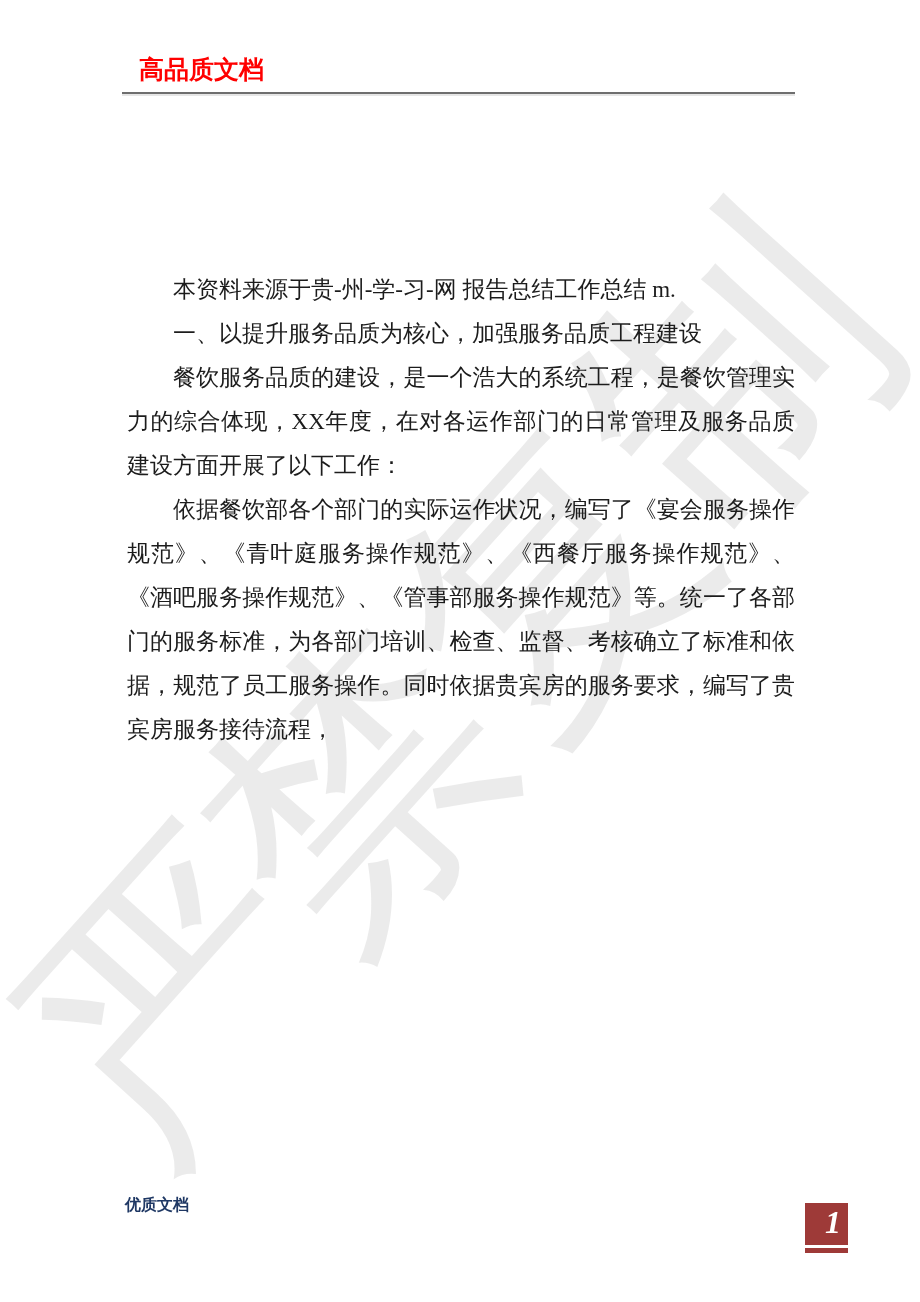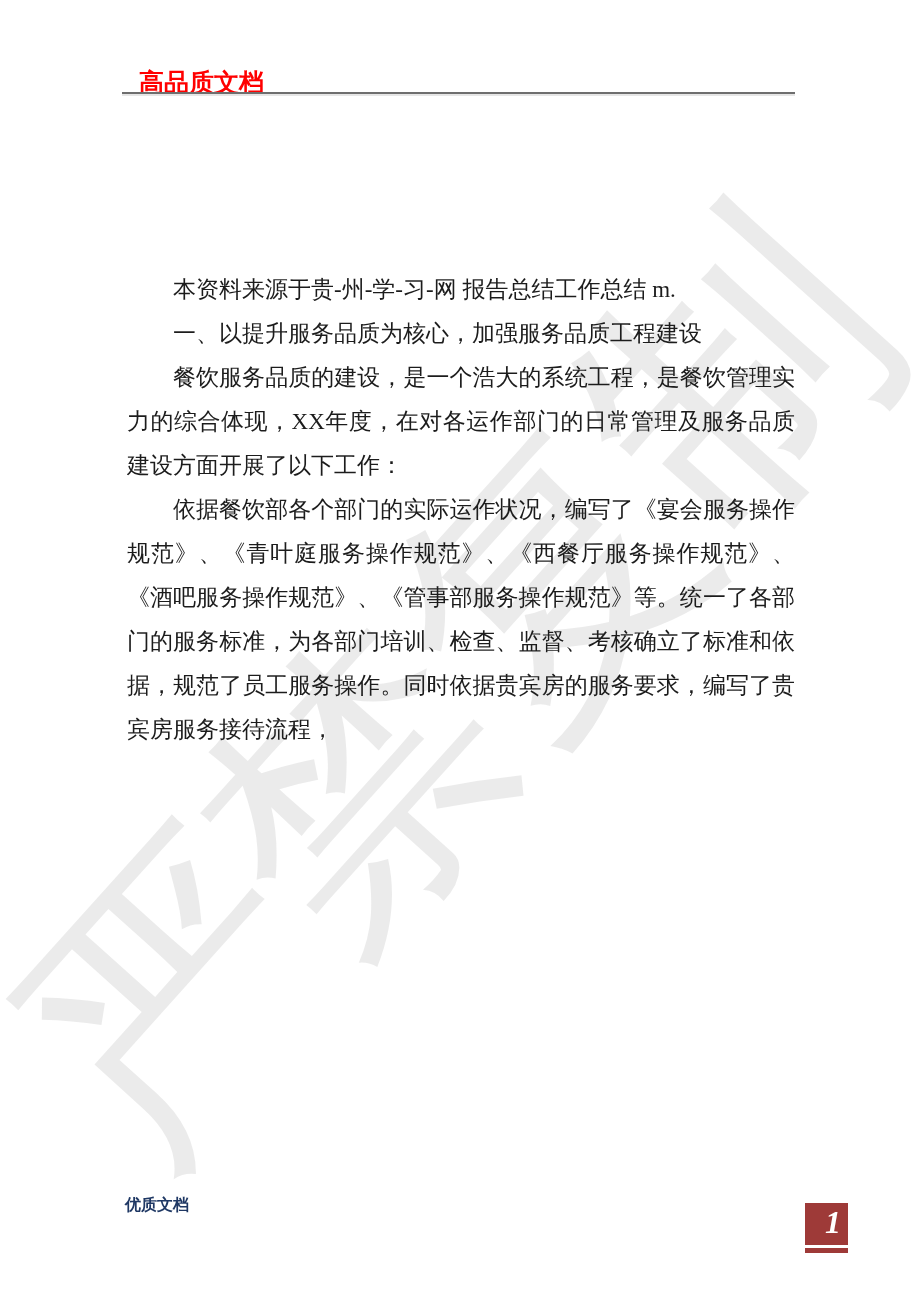--- a/index.html
+++ b/index.html
@@ -19,21 +19,21 @@
     font-size: 290px;
     letter-spacing: -10px;
     color: rgba(110, 110, 110, 0.14);
     white-space: nowrap;
     z-index: 0;
     user-select: none;
   }
   .header-brand {
     position: absolute;
     left: 139px;
-    top: 66px;
+    top: 53px;
     font-family: Liberation Sans, sans-serif;
     font-weight: bold;
     font-size: 25px;
     color: #FF0000;
     z-index: 1;
   }
   .header-rule {
     position: absolute;
     left: 122px;
     top: 92px;

